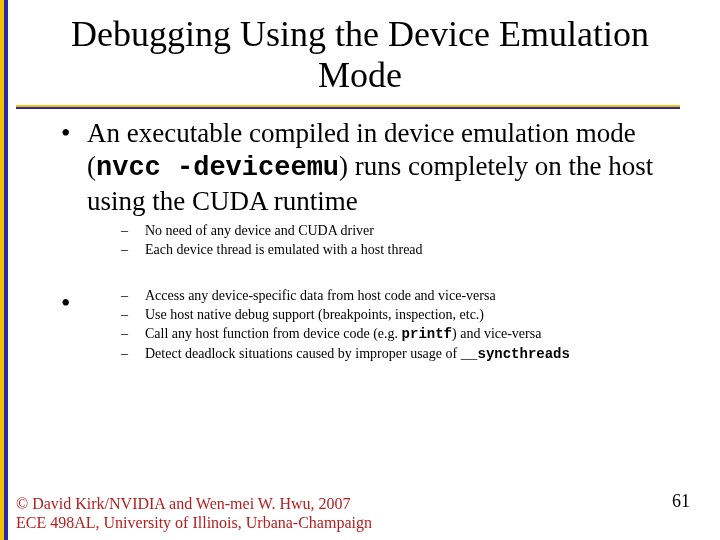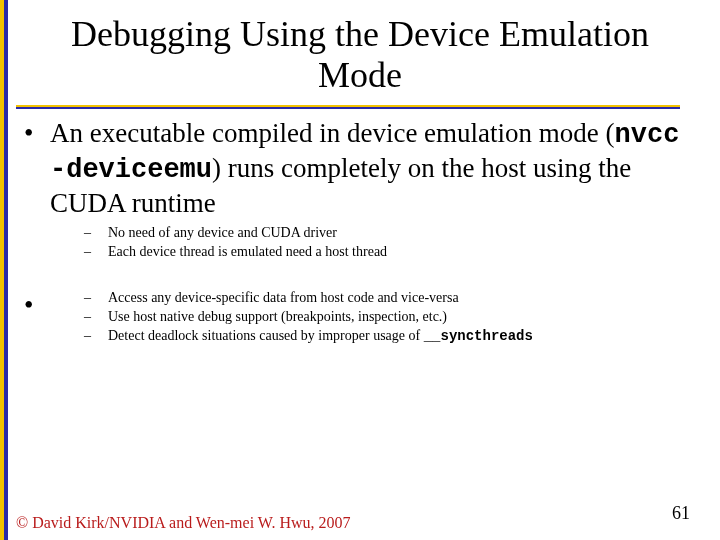--- a/index.html
+++ b/index.html
@@ -5,67 +5,71 @@
   * { box-sizing: border-box; margin: 0; padding: 0; }
   html, body { width: 720px; height: 540px; font-family: "Times New Roman", Times, serif; color: #000; background: #fff; }
   .slide { position: relative; width: 720px; height: 540px; padding: 0; }
   .accent { position: absolute; top: 0; left: 0; width: 8px; height: 100%; display: flex; flex-direction: row; }
   .accent .bar { height: 100%; }
   .accent .y { width: 4px; background: #f2c200; }
   .accent .b { width: 4px; background: #2a2aa8; }
   .title { text-align: center; font-size: 36px; line-height: 1.15; padding: 14px 40px 2px 40px; font-weight: normal; }
   .rule { margin: 6px 40px 0 16px; height: 2px; background: #f2c200; position: relative; }
   .rule::after { content: ""; position: absolute; left: 0; right: 0; top: 2px; height: 2px; background: #2a2aa8; }
-  .body { padding: 10px 30px 0 20px; }
+  .body { padding: 10px 30px 0 57px; }
   ul.b1 { list-style: none; padding-left: 4px; }
   ul.b1 > li { position: relative; padding-left: 26px; font-size: 27px; line-height: 1.22; margin-bottom: 2px; }
   ul.b1 > li::before { content: "•"; position: absolute; left: 0; top: 0; font-size: 27px; }
   ul.b2 { list-style: none; padding-left: 34px; margin-top: 4px; }
   ul.b2 > li { position: relative; padding-left: 24px; font-size: 14px; line-height: 1.3; margin-bottom: 1px; }
   ul.b2 > li::before { content: "–"; position: absolute; left: 0; top: 0; }
   .code { font-family: "Courier New", Courier, monospace; font-weight: bold; }
   .gap { height: 22px; }
   .footer { position: absolute; left: 16px; right: 30px; bottom: 8px; }
   .copy { font-size: 16px; line-height: 1.15; color: #b91c1c; }
-  .pagenum { position: absolute; right: 0; bottom: 8px; font-size: 18px; }
+  .pagenum { position: absolute; right: 0; bottom: 20px; font-size: 18px; }
 </style>
 </head>
 <body>
 <div class="slide">
   <div class="accent">
     <div class="bar y"></div>
       <div class="bar b"></div>
   </div>
 
   <h1 class="title">Debugging Using the Device Emulation Mode</h1>
   <div class="rule"></div>
 
   <div class="body">
     <ul class="b1">
       <li>
         <span>An executable compiled in </span>
         <span>device emulation mode</span>
         <span> (</span><span class="code">nvcc -deviceemu</span><span>) runs completely on the host using the CUDA runtime</span>
         <ul class="b2">
           <li>No need of any device and CUDA driver</li>
-          <li>Each device thread is emulated need a host thread</li>
+          <li>Each device thread is emulated with a host thread</li>
         </ul>
       </li>
     </ul>
     <div class="gap"></div>
     <ul class="b1">
       <li>
         <ul class="b2">
           <li>Access any device-specific data from host code and vice-versa</li>
           <li>Use host native debug support (breakpoints, inspection, etc.)</li>
           <li>
+            <span>Call any host function from device code (e.g. </span><span class="code">printf</span><span>) and vice-versa</span>
+          </li>
+          <li>
             <span>Detect deadlock situations caused by improper usage of </span><span class="code">__syncthreads</span>
           </li>
         </ul>
       </li>
     </ul>
   </div>
 
   <div class="footer">
     <div class="copy">© David Kirk/NVIDIA and Wen-mei W. Hwu, 2007</div>
+    <div class="copy">ECE 498AL, University of Illinois, Urbana-Champaign</div>
     <div class="pagenum">61</div>
   </div>
 </div>
 
 </body></html>

